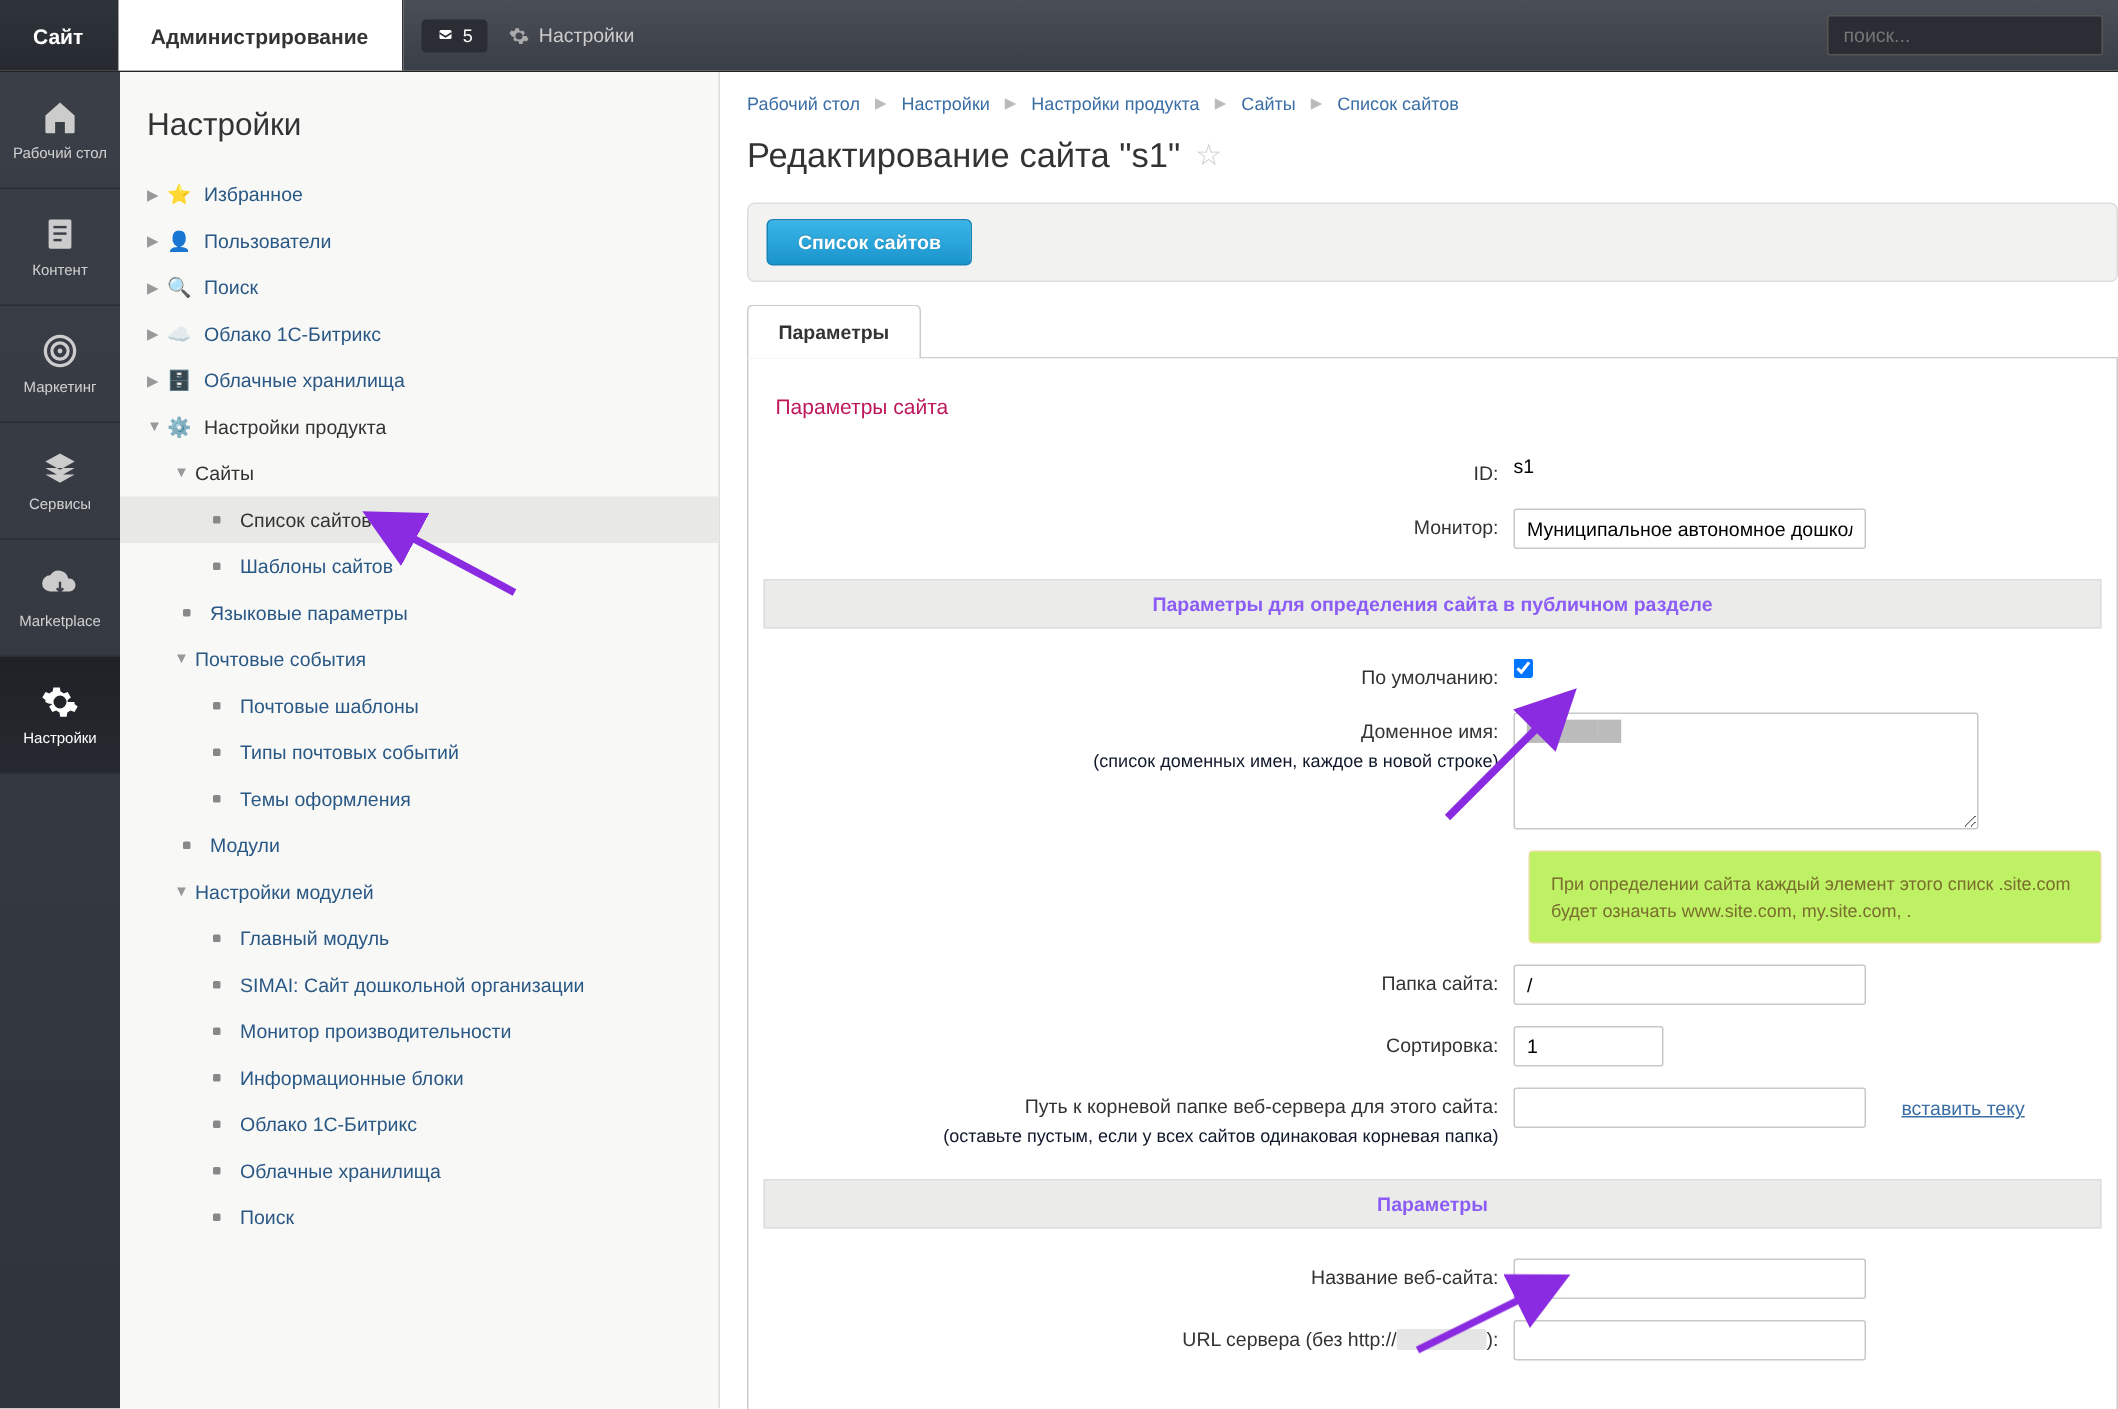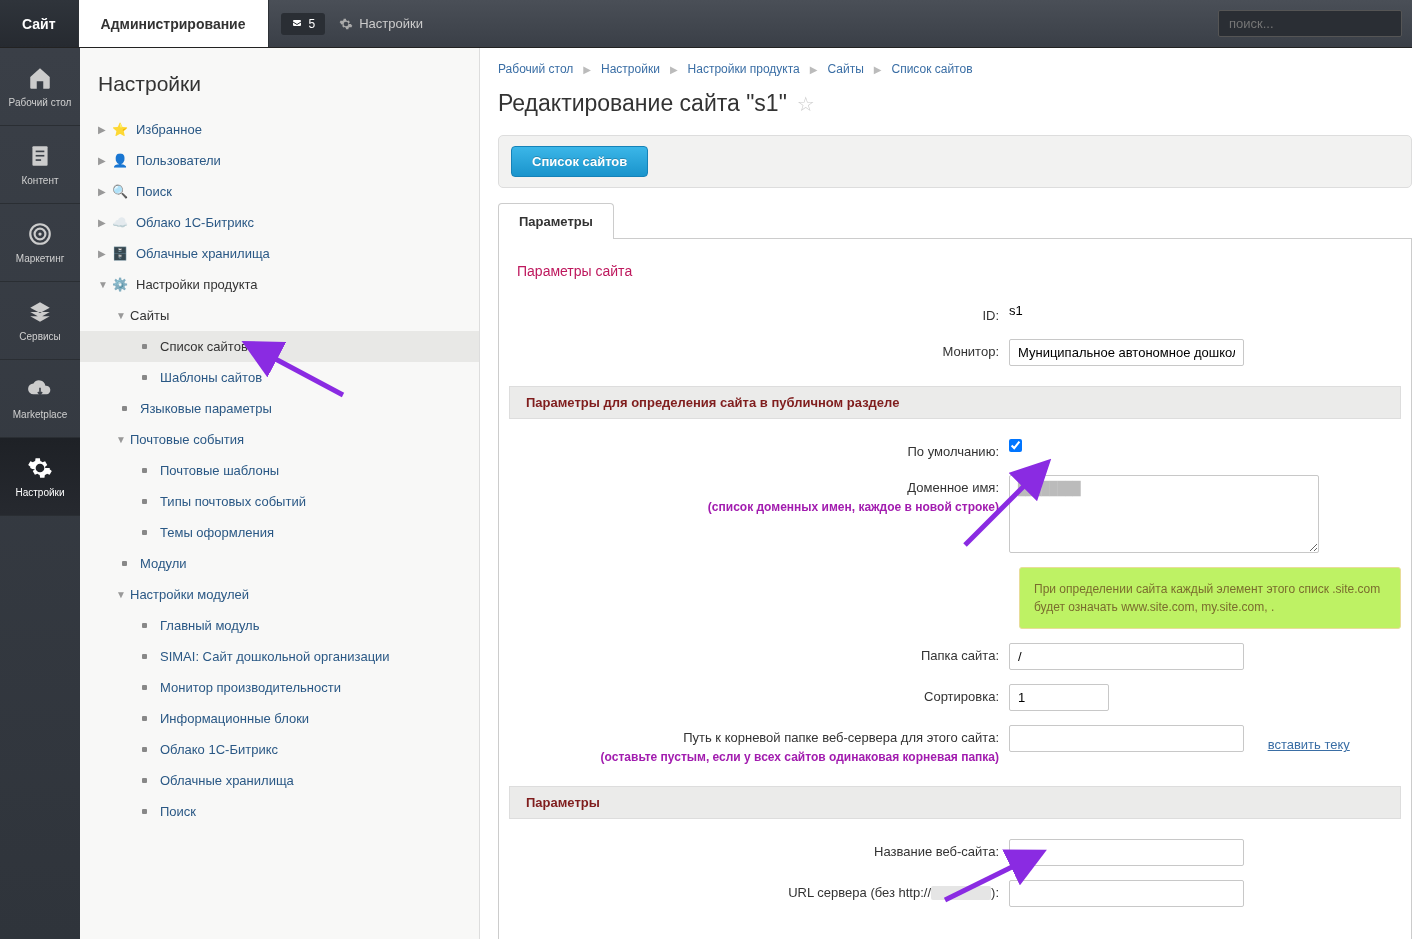--- a/index.html
+++ b/index.html
@@ -44,25 +44,25 @@
 .breadcrumbs .sep { color: #bbb; font-size: 10px; }
 .page-title { font-size: 23px; color: #333; margin: 14px 0 18px; display: flex; align-items: center; gap: 10px; }
 .page-title .star { color: #ccc; font-size: 20px; cursor: pointer; }
 .toolbar { background: #f2f2f1; border: 1px solid #ddd; border-radius: 5px; padding: 10px 12px; display: flex; gap: 10px; }
 .btn-primary { background: linear-gradient(#3bb6e8,#1a94cc); color: #fff; border: 1px solid #1582b8; padding: 7px 20px; border-radius: 4px; font-size: 13px; cursor: pointer; text-shadow: 0 -1px rgba(0,0,0,.2); font-weight: bold; }
 .tabs-bar { margin-top: 14px; display: flex; border-bottom: 1px solid #ccc; }
 .tabs-bar .tab-itm { padding: 10px 20px; border: 1px solid #ccc; border-bottom: none; background: #f6f6f5; font-size: 13px; color: #555; border-radius: 4px 4px 0 0; position: relative; top: 1px; }
 .tabs-bar .tab-itm.active { background: #fff; color: #333; font-weight: bold; }
 .form-panel { border: 1px solid #ccc; border-top: none; background: #fff; padding: 20px 10px 30px; }
 .section-title { font-size: 14px; color: #be185d; margin: 4px 0 24px 8px; }
-.section-sub { background: #ebebea; border: 1px solid #ddd; padding: 8px 16px; font-weight: bold; color: #7f1d1d; margin: 20px 0; font-size: 13px; }
+.section-sub { background: #ebebea; border: 1px solid #ddd; text-align: center; padding: 8px 16px; font-weight: bold; color: #8b5cf6; margin: 20px 0; font-size: 13px; }
 .form-row { display: flex; margin-bottom: 14px; align-items: flex-start; }
 .form-row .lbl { width: 500px; text-align: right; padding-right: 10px; color: #333; font-size: 13px; line-height: 1.4; padding-top: 4px; }
-.form-row .lbl .hint { color: #a21caf; font-size: 12px; font-weight: bold; }
-.form-row .val { flex: 1; display: flex; align-items: flex-end; gap: 10px; }
+.form-row .lbl .hint { color: #0f172a; font-size: 12px; }
+.form-row .val { flex: 1; display: flex; align-items: center; gap: 10px; }
 .form-row input[type=text] { border: 1px solid #c8c8c8; padding: 5px 8px; font-size: 13px; border-radius: 2px; }
 .form-row textarea { border: 1px solid #c8c8c8; padding: 5px 8px; font-size: 13px; border-radius: 2px; width: 310px; height: 78px; resize: both; color: #bbb; }
 .note-box { background: #bef264; border: 1px solid #e8dd9a; padding: 12px 14px; font-size: 12px; color: #7a6d2e; margin: 14px 0 14px 510px; border-radius: 3px; line-height: 1.5; }
 .link { color: #3a6ea5; cursor: pointer; text-decoration: underline; }
 .blur-sp { display: inline-block; width: 60px; height: 14px; background: #e5e5e5; border-radius: 2px; vertical-align: middle; }
 
 
 .arrow { position: absolute; pointer-events: none; }
 .arrow svg { overflow: visible; }
 </style>

